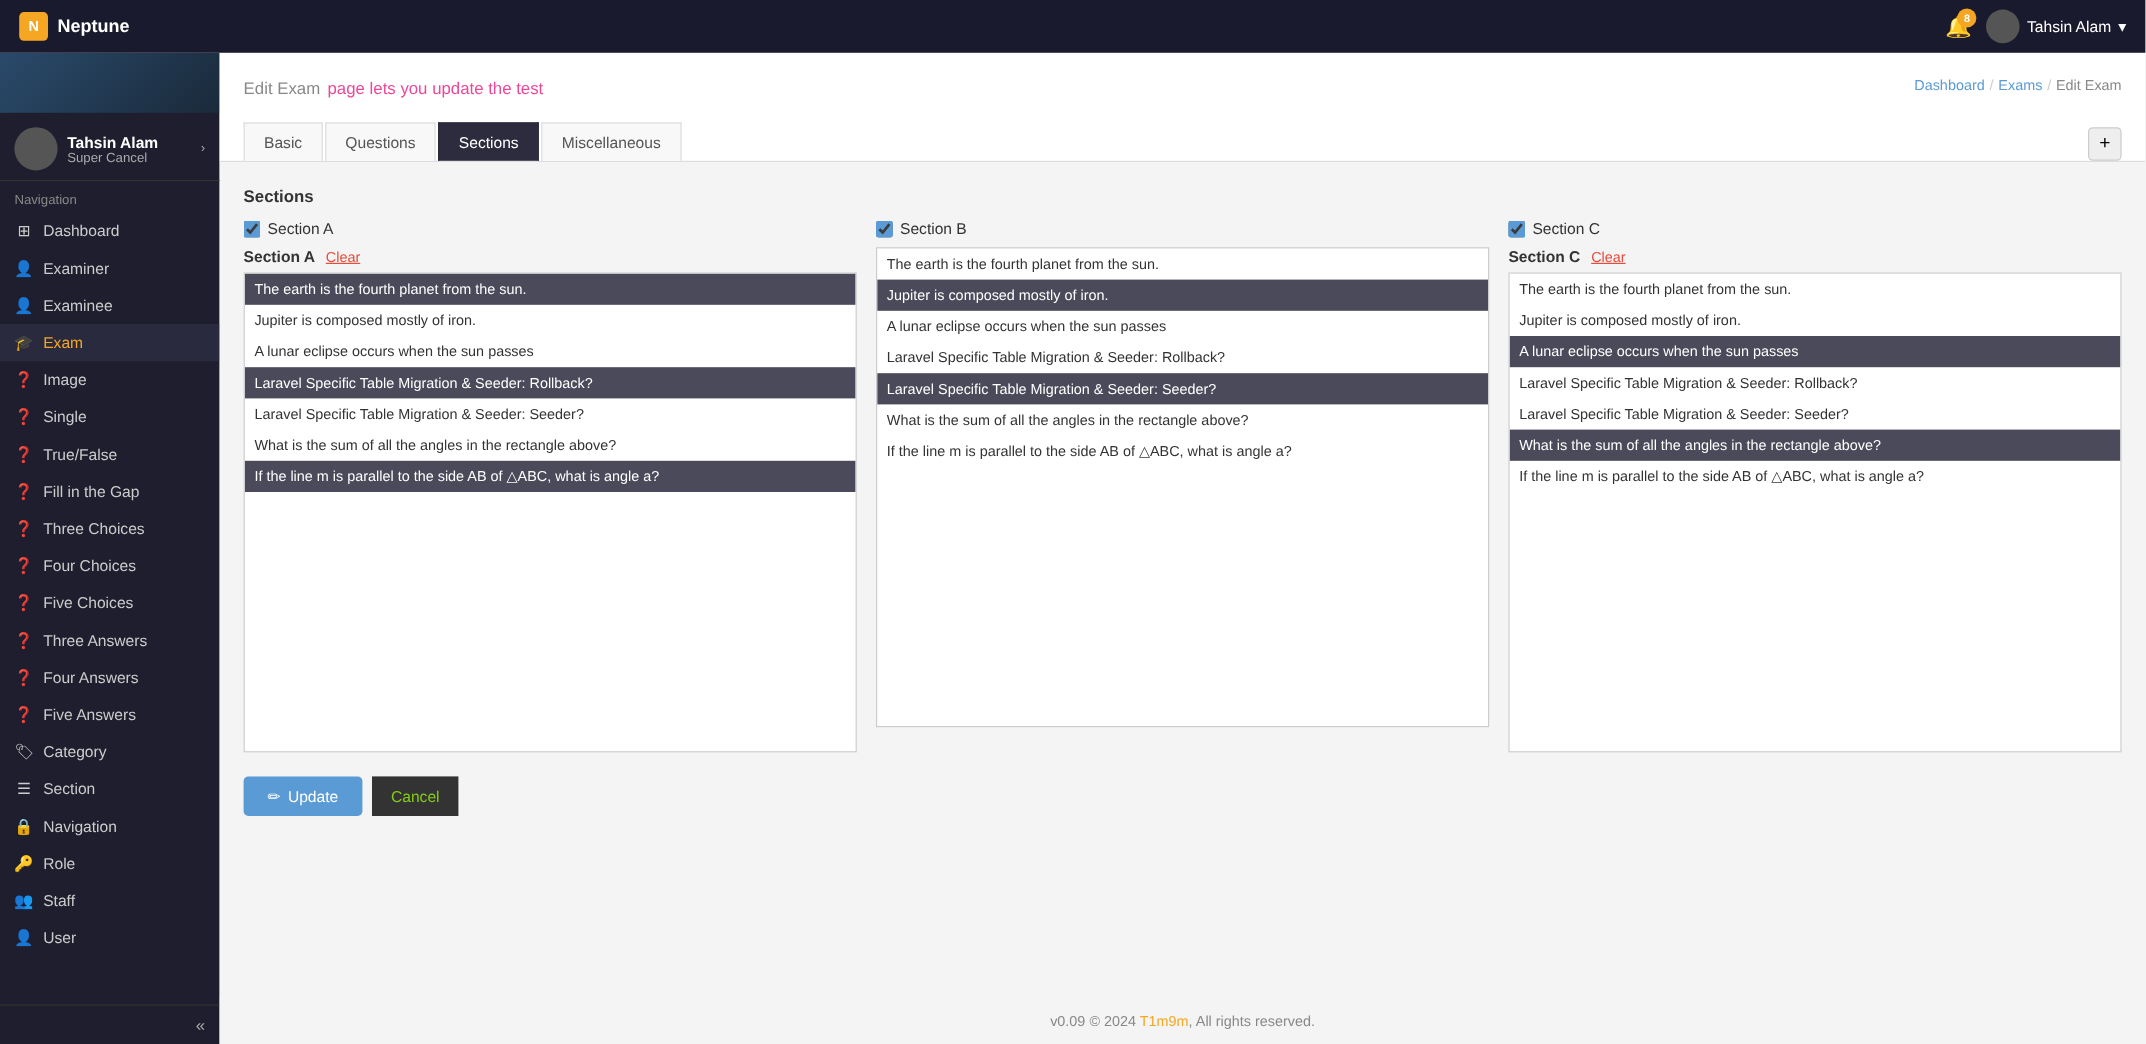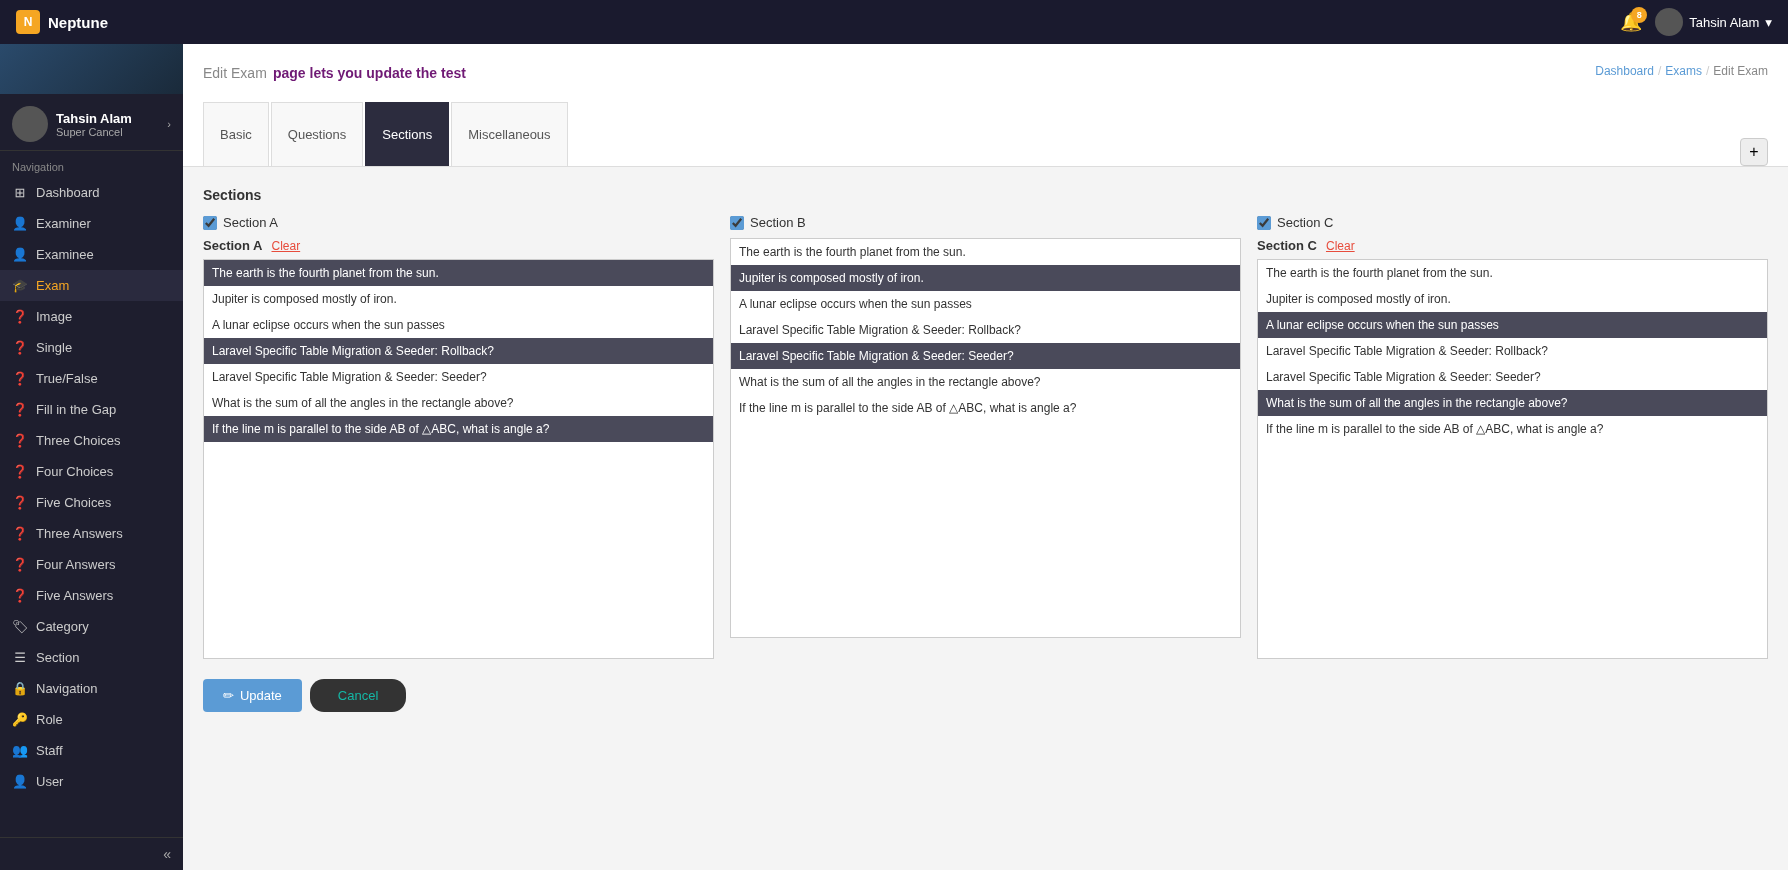--- a/index.html
+++ b/index.html
@@ -92,21 +92,21 @@
       align-items: center;
       margin-bottom: 10px;
     }
     .page-title { font-size: 22px; font-weight: 600; color: #333; }
     .page-title span { font-size: 14px; color: #888; font-weight: normal; }
     .breadcrumb { font-size: 12px; color: #888; display: flex; align-items: center; gap: 4px; }
     .breadcrumb a { color: #5b9bd5; text-decoration: none; }
     .breadcrumb-sep { color: #ccc; }
     .tabs { display: flex; gap: 0; margin-top: 8px; }
     .tab {
-      padding: 24px 16px;
+      padding: 8px 16px;
       cursor: pointer;
       font-size: 13px;
       color: #555;
       border: 1px solid #ddd;
       background: #f8f8f8;
       border-bottom: none;
       margin-right: 2px;
     }
     .tab.active { background: #2c2c3e; color: white; border-color: #2c2c3e; }
     .tab-add-btn { margin-left: auto; background: #eee; border: 1px solid #ccc; width: 28px; height: 28px; border-radius: 4px; cursor: pointer; display: flex; align-items: center; justify-content: center; font-size: 16px; align-self: flex-end; }
@@ -152,24 +152,24 @@
       padding: 9px 20px;
       border-radius: 4px;
       cursor: pointer;
       font-size: 13px;
       display: flex;
       align-items: center;
       gap: 6px;
     }
     .btn-cancel {
       background: #333;
-      color: #14b8a6;
+      color: #84cc16;
       border: none;
-      padding: 9px 28px;
-      border-radius: 14px;
+      padding: 9px 16px;
+      border-radius: 0;
       cursor: pointer;
       font-size: 13px;
     }
 
     
     .page-footer {
       text-align: center;
       font-size: 12px;
       color: #888;
       padding: 12px;
@@ -299,21 +299,21 @@
       <button class="collapse-btn">«</button>
     </div>
   </div>
 
   <div class="main">
     <div class="page-header">
       <div class="page-header-top">
         <div>
           <span class="page-title">
             <span>Edit Exam</span>
-            <span style="font-size:14px;color:#701a75;font-weight:bold;">page lets you update the test</span>
+            <span style="font-size:14px;color:#ec4899;font-weight:normal;">page lets you update the test</span>
           </span>
         </div>
         <div class="breadcrumb">
           <a href="#">Dashboard</a>
           <span class="breadcrumb-sep">/</span>
           <a href="#">Exams</a>
           <span class="breadcrumb-sep">/</span>
           <span>Edit Exam</span>
         </div>
       </div>
@@ -390,14 +390,17 @@
 
       <div class="form-actions">
         <button class="btn-update">
           <span>✏</span>
           <span>Update</span>
         </button>
         <button class="btn-cancel">Cancel</button>
       </div>
     </div>
 
+    <div class="page-footer">
+      <span>v0.09 © 2024 </span><a href="#">T1m9m</a><span>, All rights reserved.</span>
+    </div>
   </div>
 </div>
 
 </body></html>

